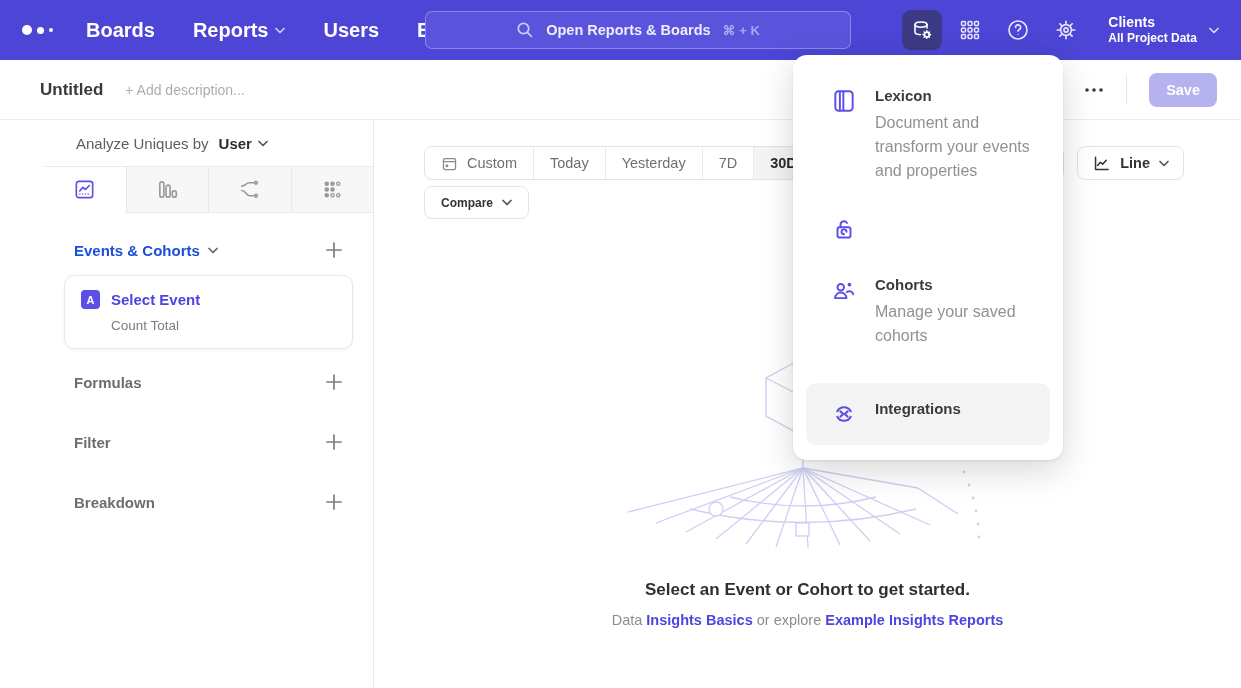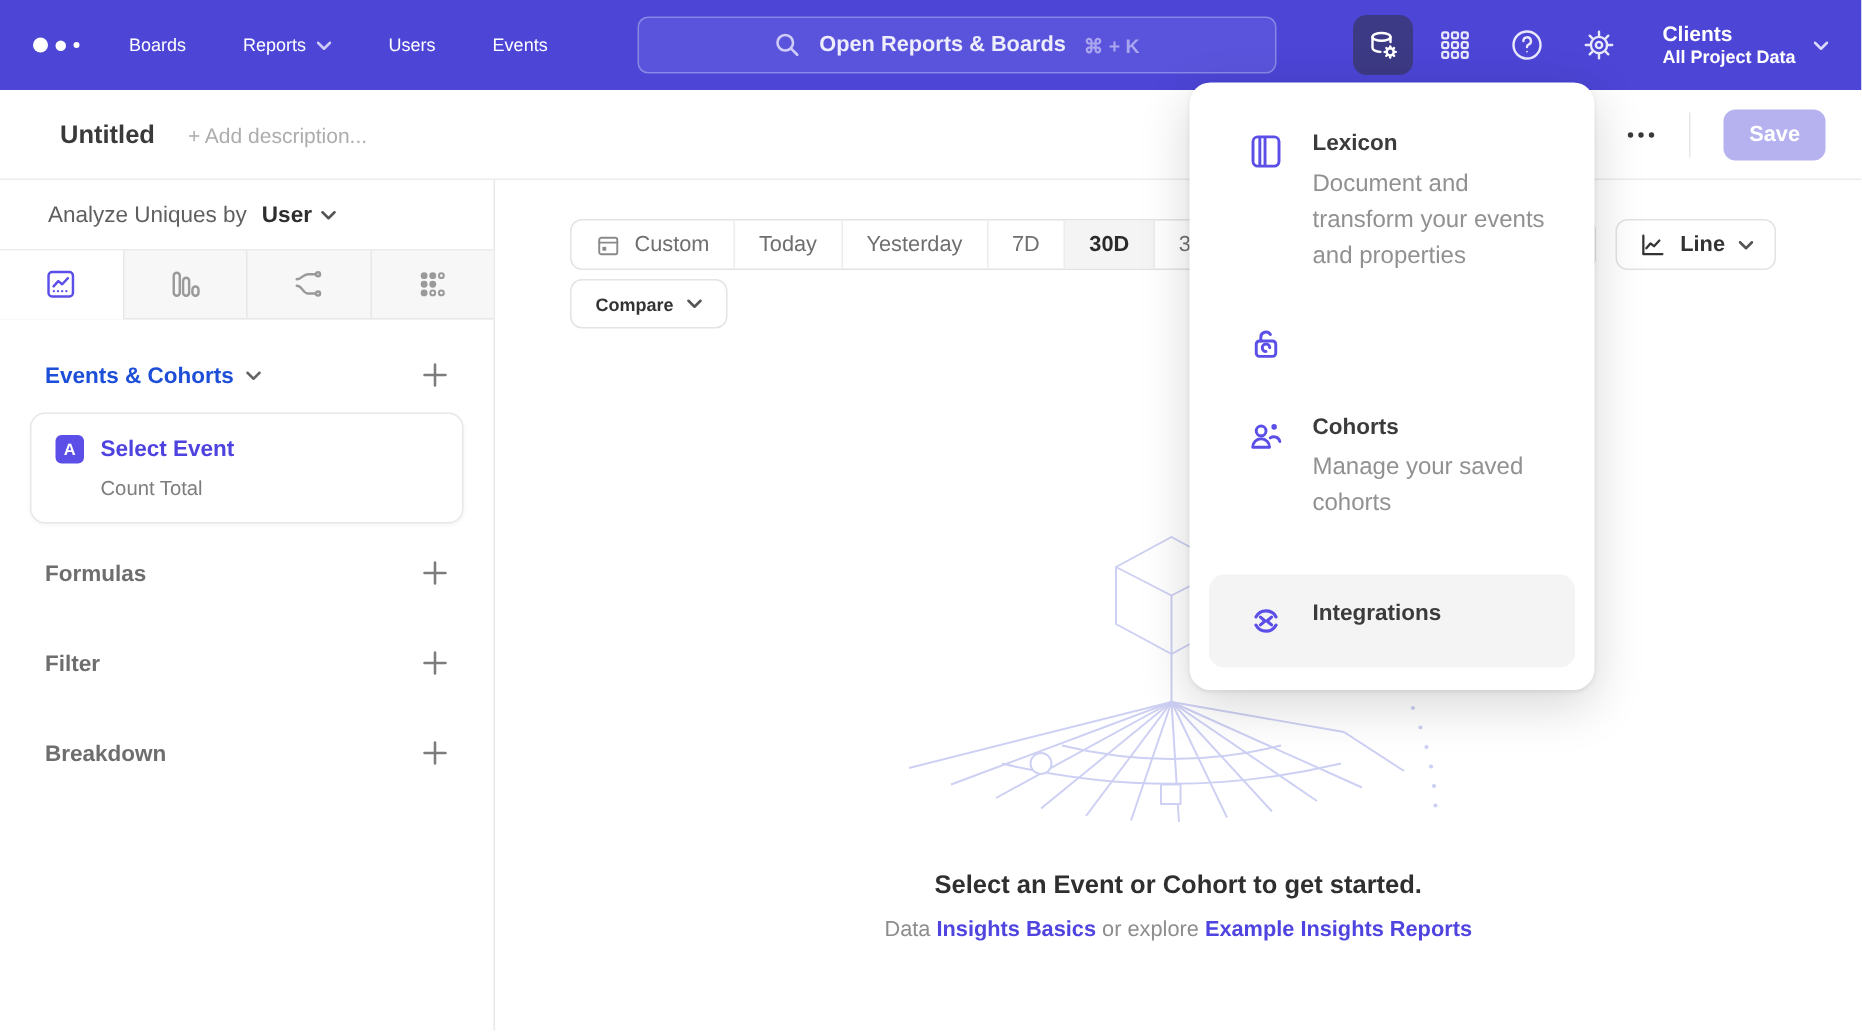--- a/index.html
+++ b/index.html
@@ -8,21 +8,21 @@
   body { position:relative; }
   svg { display:block; }
 
   
   .navbar { position:relative; height:60px; background:#4c45d6; display:flex; align-items:center; padding:0 22px; }
   .logo { display:flex; align-items:center; gap:5px; width:46px; }
   .logo .d1{width:10px;height:10px;border-radius:50%;background:#fff;}
   .logo .d2{width:7px;height:7px;border-radius:50%;background:#fff;}
   .logo .d3{width:4px;height:4px;border-radius:50%;background:#fff;}
   .nav-items { display:flex; align-items:center; gap:38px; margin-left:18px; }
-  .nav-item { color:#ffffff; font-size:12px; font-weight:400; display:flex; align-items:center; gap:7px; cursor:pointer; }
+  .nav-item { color:#ffffff; font-size:20px; font-weight:700; display:flex; align-items:center; gap:7px; cursor:pointer; }
   .chev { width:10px; height:7px; }
   .chev polyline { fill:none; stroke:currentColor; stroke-width:1.7; stroke-linecap:round; stroke-linejoin:round; }
   .nav-item .chev { color:#cfcdf6; }
 
   .nav-search { position:absolute; left:425px; top:11px; width:426px; height:38px; background:#5a54dc;
                 border:1px solid rgba(255,255,255,0.30); border-radius:7px; display:flex; align-items:center;
                 justify-content:center; gap:12px; cursor:pointer; }
   .nav-search .ph { color:#eeedfc; font-size:14.5px; font-weight:600; }
   .nav-search .sc { color:#aaa5ef; font-size:13px; font-weight:600; }
   .search-glyph { width:18px; height:18px; }
@@ -40,21 +40,21 @@
   .doc-title { font-size:17px; font-weight:700; color:#3a3a3a; }
   .doc-desc { margin-left:22px; font-size:14px; color:#adadad; cursor:text; }
   .header-actions { margin-left:auto; display:flex; align-items:center; gap:22px; }
   .h-icon { color:#3c3c3c; cursor:pointer; display:flex; }
   .vdiv { width:1px; height:30px; background:#e6e6e6; }
   .save-btn { background:#b6b2f0; color:#fff; font-size:14.5px; font-weight:700; border:none; border-radius:8px;
               padding:9px 17px; cursor:default; font-family:inherit; }
 
   
   .page-body { display:flex; height:567px; }
-  .sidebar { width:330px; border-right:1px solid #e8e8e8; background:#fff; }
+  .sidebar { width:330px; border-right:1px solid #e8e8e8; background:#fff;margin-left:44px; }
   .analyze-row { height:46px; display:flex; align-items:center; padding:0 32px; font-size:15px; color:#5f5f5f; gap:6px; }
   .analyze-row .val { color:#2e2e2e; font-weight:700; margin-left:4px; display:flex; align-items:center; gap:6px; cursor:pointer; }
   .analyze-row .chev { color:#555; }
 
   .chart-tabs { display:flex; height:47px; background:#f7f7f7; border-top:1px solid #ececec; border-bottom:1px solid #e8e8e8; }
   .ctab { flex:1; display:flex; align-items:center; justify-content:center; border-right:1px solid #e8e8e8; color:#9a9a9a; cursor:pointer; }
   .ctab:last-child { border-right:none; }
   .ctab.selected { background:#fff; color:#5b4fe8; position:relative; }
   .ctab.selected:after { content:""; position:absolute; left:0; right:0; bottom:-1px; height:1px; background:#fff; }
 

